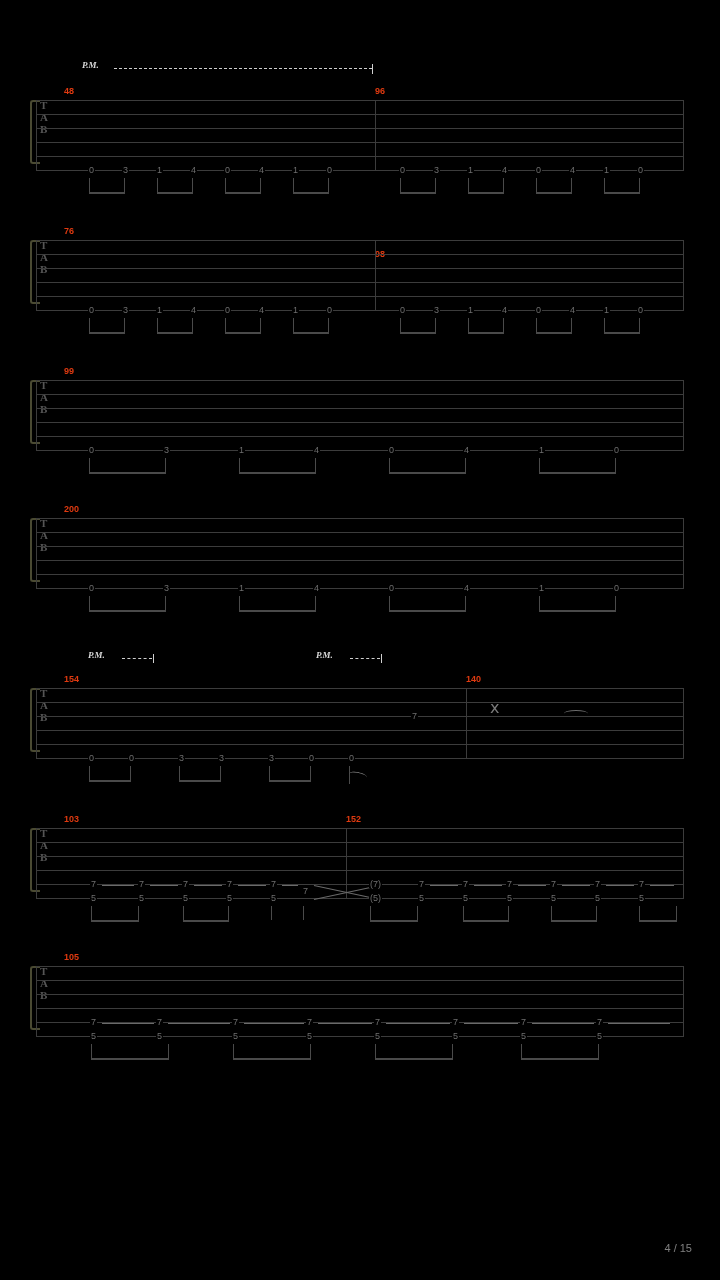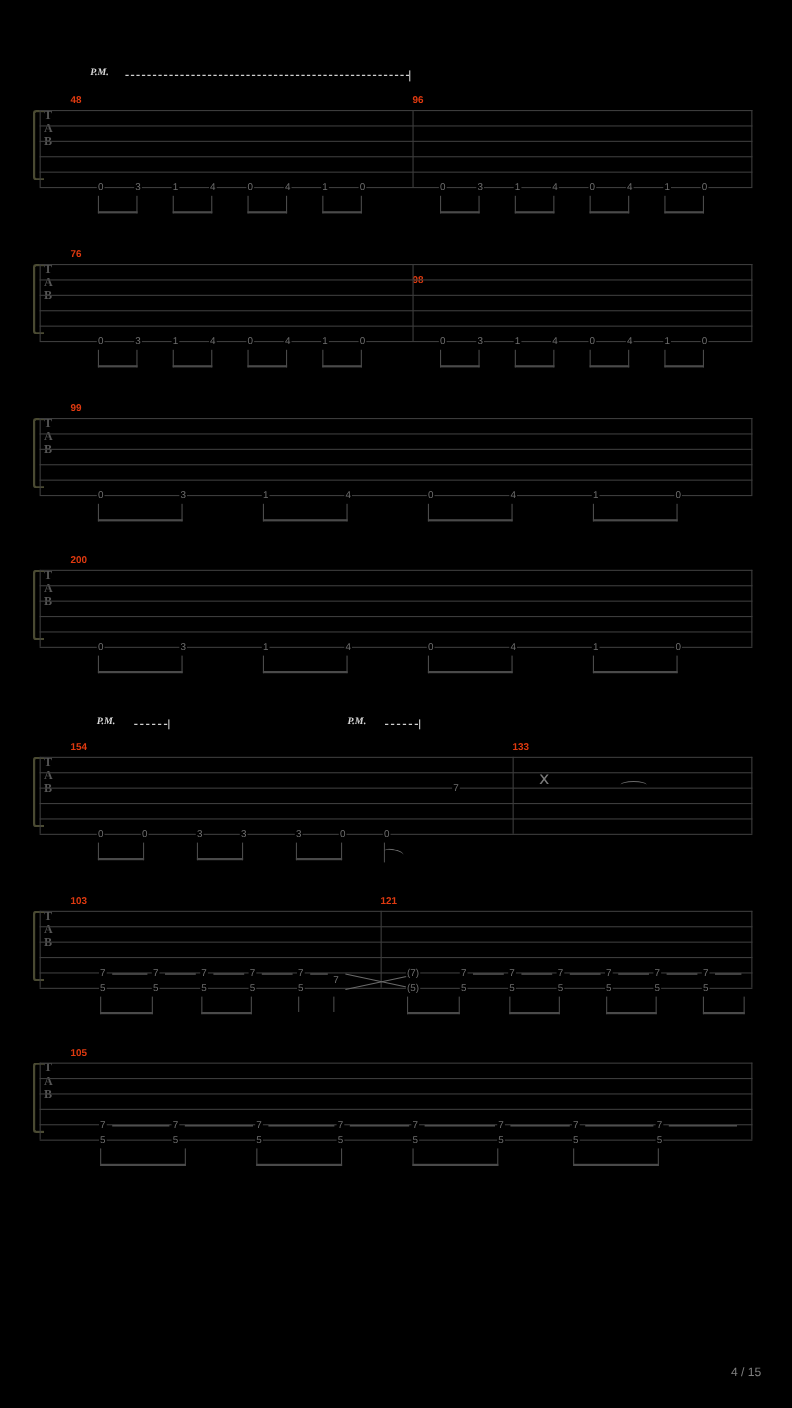--- a/index.html
+++ b/index.html
@@ -341,21 +341,21 @@
   <div class="system" style="top:688px;">
     <div class="pm" style="left:52px; top:-38px;">P.M.</div>
     <div class="pmline" style="left:86px; top:-30px; width:30px;"></div>
     <div class="pmend" style="left:117px; top:-34px; height:9px;"></div>
 
     <div class="pm" style="left:280px; top:-38px;">P.M.</div>
     <div class="pmline" style="left:314px; top:-30px; width:30px;"></div>
     <div class="pmend" style="left:345px; top:-34px; height:9px;"></div>
 
     <div class="measure-num" style="left:28px; top:-14px;">154</div>
-    <div class="measure-num" style="left:430px; top:-14px;">133</div>
+    <div class="measure-num" style="left:430px; top:-14px;">140</div>
 
     <div class="staff-wrap">
       <div class="bracket"></div>
       <div class="tabword">
         <span>T</span>
         <span>A</span>
         <span>B</span>
       </div>
       <div class="lines">
         <div class="line" style="top:0px;"></div>
@@ -384,21 +384,21 @@
       <div class="stem" style="left:313px; top:78px; height:18px;"></div>
       <div class="tie" style="left:313px; top:84px; width:18px; transform:rotate(12deg);"></div>
 
       <div class="rest" style="left:454px; top:10px;">x</div>
       <div class="tie" style="left:528px; top:22px; width:24px;"></div>
     </div>
   </div>
 
   <div class="system" style="top:828px;">
     <div class="measure-num" style="left:28px; top:-14px;">103</div>
-    <div class="measure-num" style="left:310px; top:-14px;">121</div>
+    <div class="measure-num" style="left:310px; top:-14px;">152</div>
 
     <div class="staff-wrap">
       <div class="bracket"></div>
       <div class="tabword">
         <span>T</span>
         <span>A</span>
         <span>B</span>
       </div>
       <div class="lines">
         <div class="line" style="top:0px;"></div>

